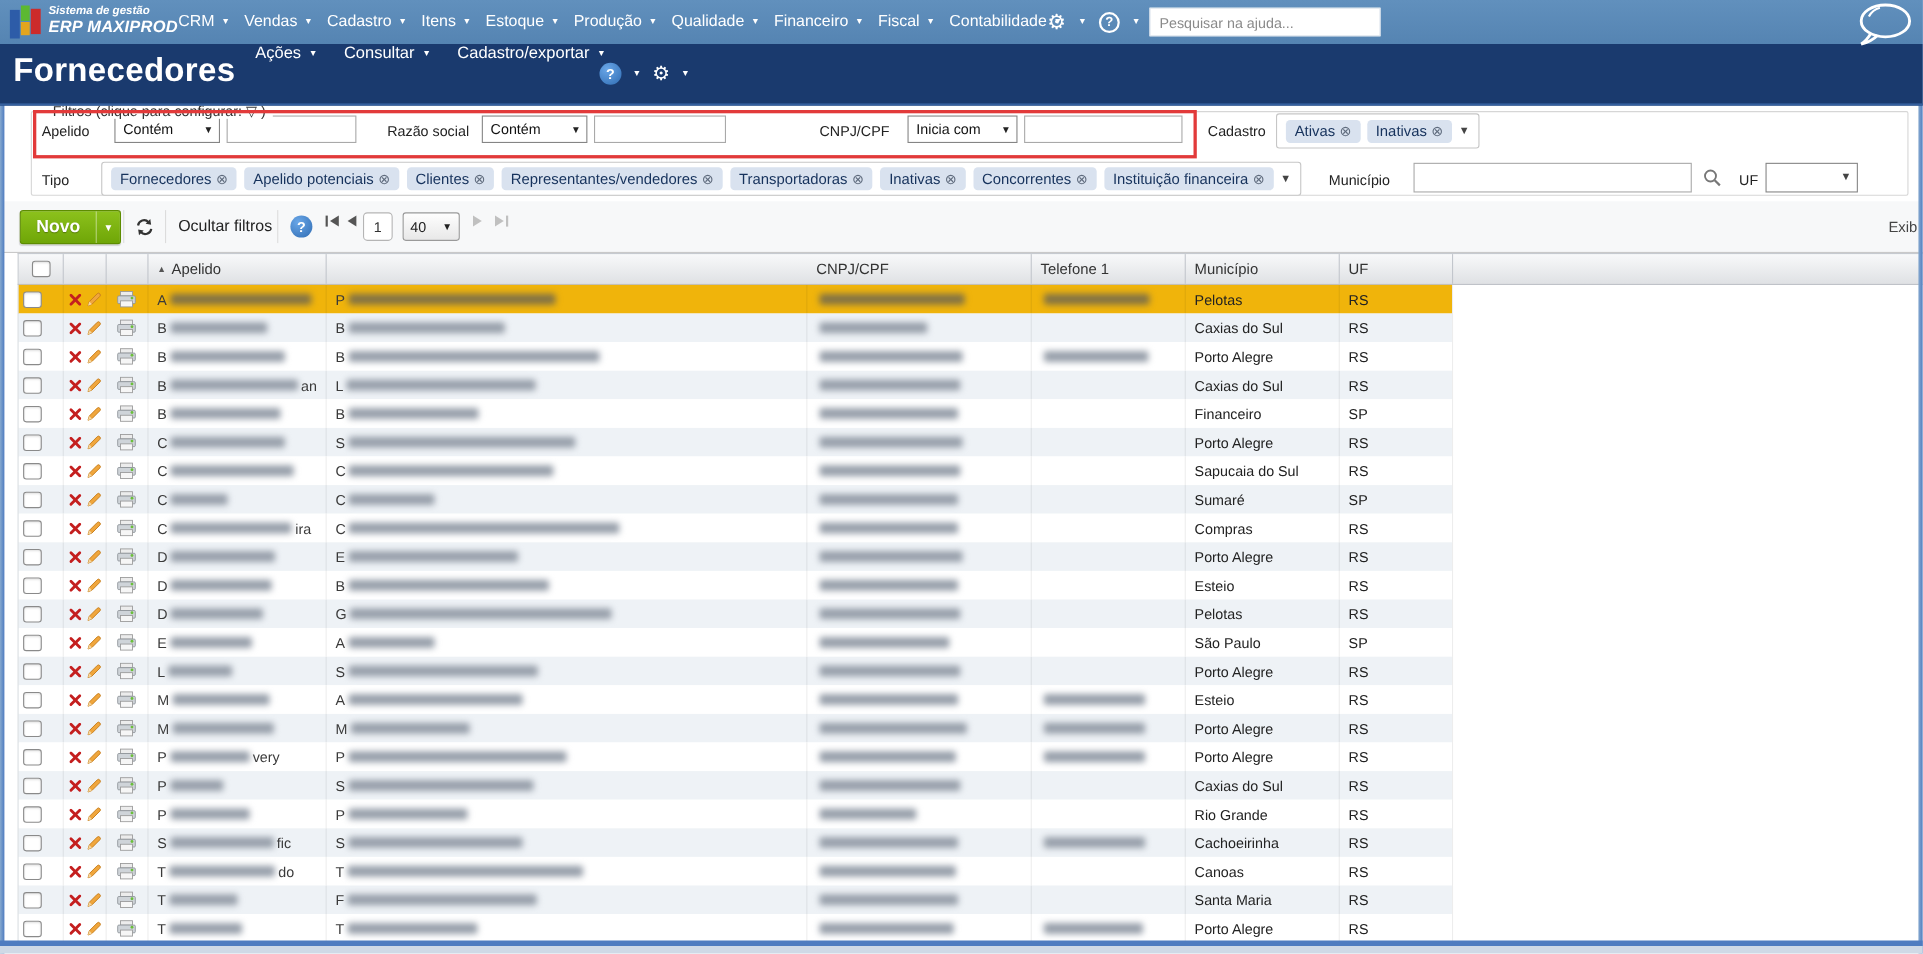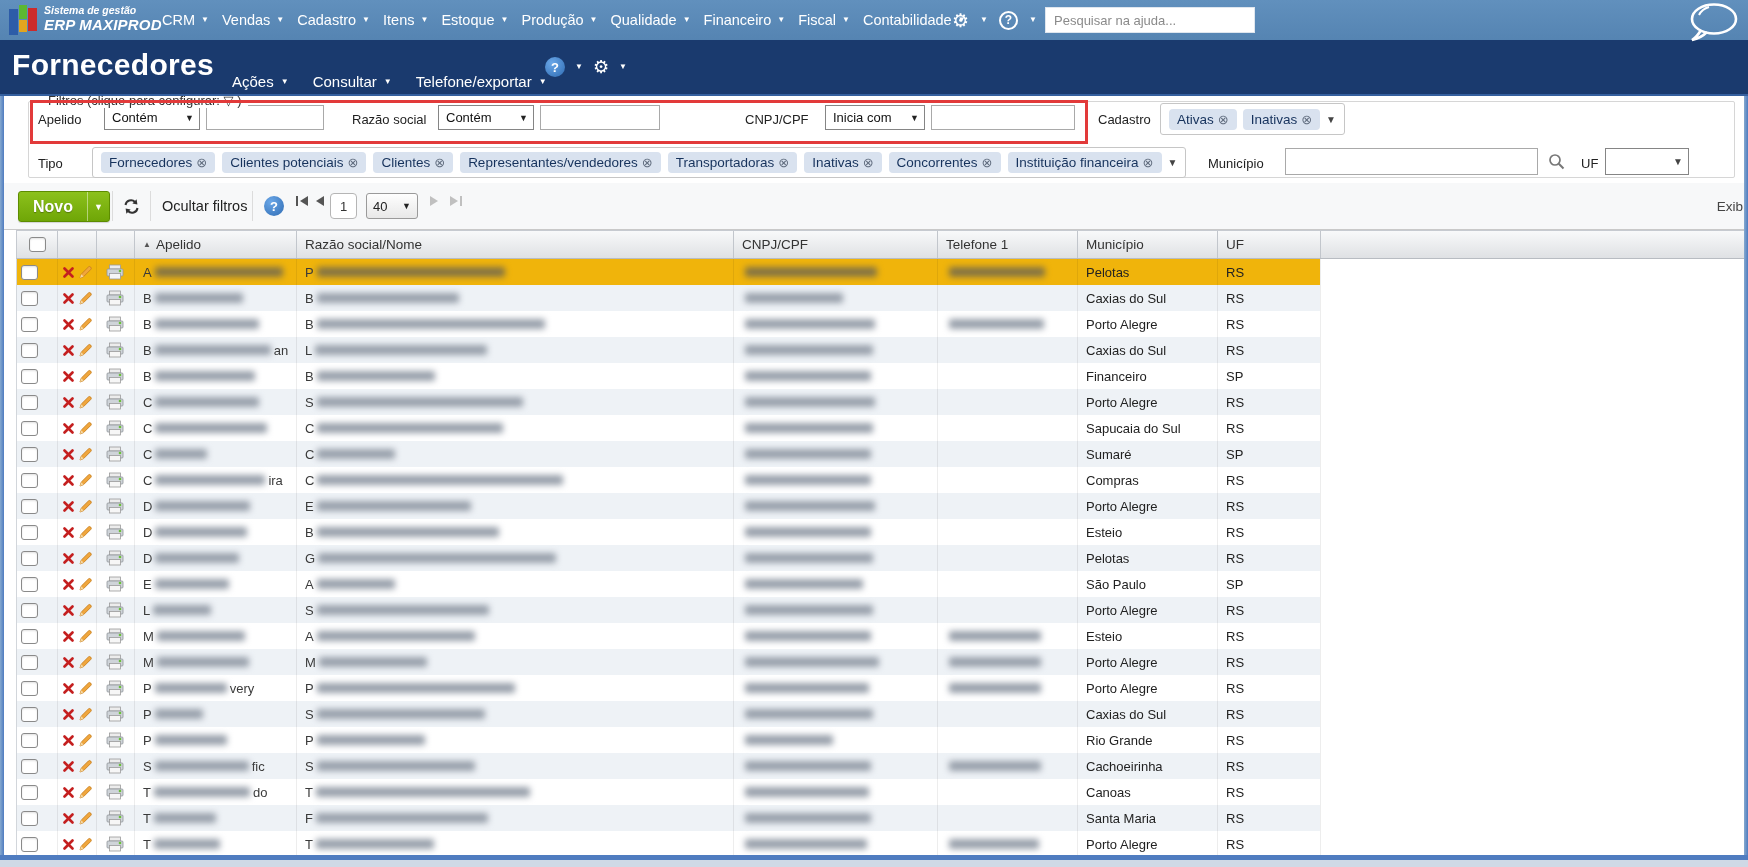--- a/index.html
+++ b/index.html
@@ -40,21 +40,21 @@
   .search-input { position:absolute; left:1045px; top:7px; width:210px; height:26px;
     border:1px solid #dfe6ee; background:#fff; font-family:"Liberation Sans",sans-serif;
     font-size:13px; color:#444; padding:0 8px; outline:none; }
   .search-input::placeholder { color:#8a8a8a; }
   .bubble { position:absolute; left:1686px; top:2px; }
 
   
   .titlebar { position:absolute; left:0; top:40px; width:1748px; height:56px;
     background:#1a3a6e; border-bottom:2px solid #35609f; z-index:44; }
   .page-title { position:absolute; left:12px; top:8px; font-size:30px; font-weight:bold; color:#fff; letter-spacing:.3px; }
-  .page-menus { position:absolute; left:232px; top:0; height:50px; display:flex; align-items:flex-end; gap:24px; }
+  .page-menus { position:absolute; left:232px; top:0; height:50px; display:flex; align-items:flex-start; gap:24px; }
   .pm-item { color:#fff; font-size:15px; display:flex; align-items:center; gap:7px; cursor:pointer; white-space:nowrap; }
   .help-badge { width:20px; height:20px; border-radius:50%;
     background: radial-gradient(circle at 35% 30%, #6aa7e8, #2f6cb3);
     color:#fff; font-weight:bold; font-size:13px; display:flex; align-items:center; justify-content:center; }
 
   
   .filters { position:absolute; left:0; top:96px; width:1748px; height:87px; background:#fff; }
   .fieldset { position:absolute; left:28px; top:5px; width:1707px; height:77px;
     border:1px solid #d6d6d6; border-radius:2px; }
   .legend { position:absolute; left:42px; top:-3px; background:#fff; padding:0 6px;
@@ -202,21 +202,21 @@
   <div class="page-menus" id="page-menus">
       <div class="pm-item">
         <span>Ações</span>
         <span class="caret">▼</span>
       </div>
       <div class="pm-item">
         <span>Consultar</span>
         <span class="caret">▼</span>
       </div>
       <div class="pm-item">
-        <span>Telefone/exportar</span>
+        <span>Cadastro/exportar</span>
         <span class="caret">▼</span>
       </div>
     </div>
   <div style="position:absolute;left:545px;top:17px;display:flex;align-items:center;gap:10px;">
     <span class="help-badge icon-btn">?</span>
     <span class="caret">▼</span>
     <span class="gear icon-btn" style="font-size:18px;">⚙</span>
     <span class="caret">▼</span>
   </div>
 </div>
@@ -263,21 +263,21 @@
   </div>
 
   <span class="f-label" style="left:38px;top:60px;">Tipo</span>
   <div class="tag-box" style="left:92px;top:51px;height:31px;">
     <span id="tipo-tags" style="display:flex;gap:7px;">
         <span class="pill">
           <span>Fornecedores</span>
           <span class="pill-x">⊗</span>
         </span>
         <span class="pill">
-          <span>Clientes potenciais</span>
+          <span>Apelido potenciais</span>
           <span class="pill-x">⊗</span>
         </span>
         <span class="pill">
           <span>Clientes</span>
           <span class="pill-x">⊗</span>
         </span>
         <span class="pill">
           <span>Representantes/vendedores</span>
           <span class="pill-x">⊗</span>
         </span>
@@ -359,23 +359,20 @@
 <div class="thead" id="thead">
     <div class="th-cell" style="left: 0px; width: 41px;">
       <div class="cbx" style="margin: 0px 0px 0px 4px;"></div>
     </div>
     <div class="th-cell" style="left: 41px; width: 39px;"></div>
     <div class="th-cell" style="left: 80px; width: 38px;"></div>
     <div class="th-cell" style="left: 118px; width: 162px;">
       <span class="sort-arrow">▲</span>
       <span>Apelido</span>
     </div>
-    <div class="th-cell" style="left: 280px; width: 437px;">
-      <span>Razão social/Nome</span>
-    </div>
     <div class="th-cell" style="left: 717px; width: 204px;">
       <span>CNPJ/CPF</span>
     </div>
     <div class="th-cell" style="left: 921px; width: 140px;">
       <span>Telefone 1</span>
     </div>
     <div class="th-cell" style="left: 1061px; width: 140px;">
       <span>Município</span>
     </div>
     <div class="th-cell" style="left: 1201px; width: 103px;">

